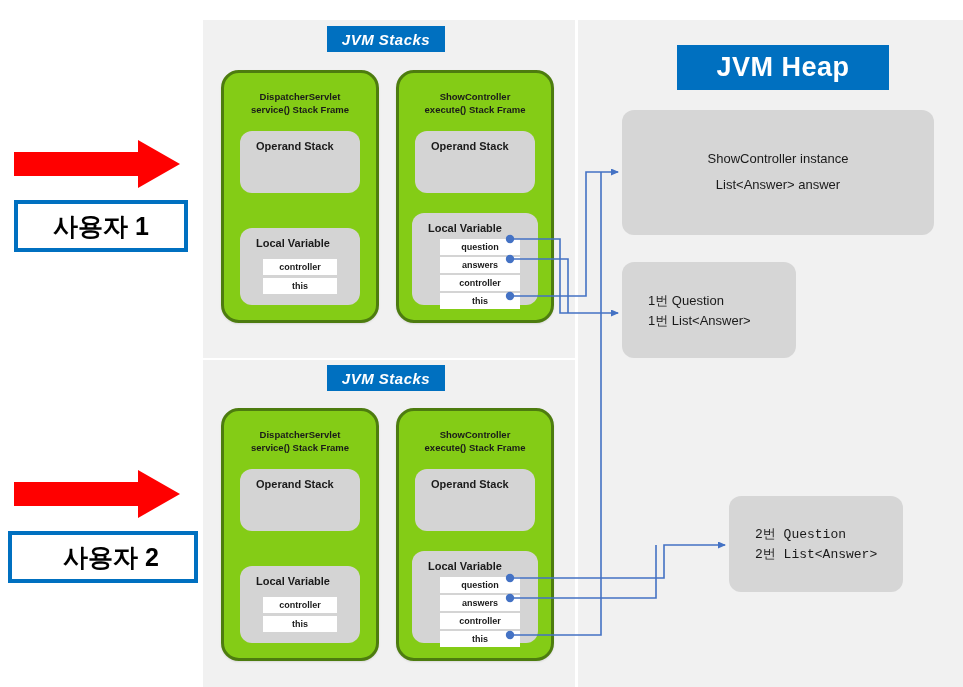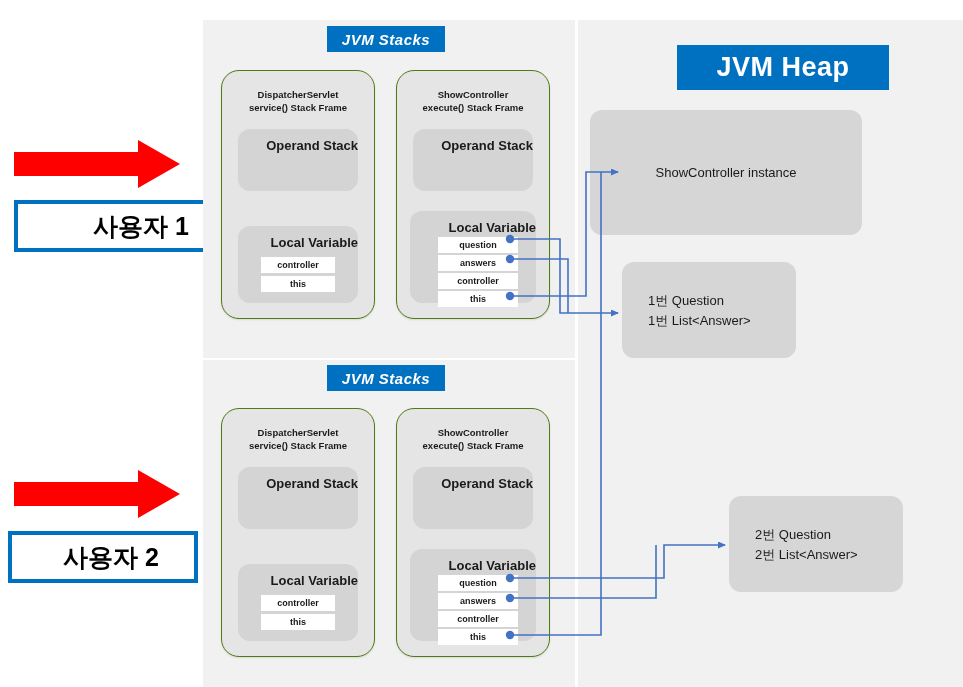--- a/index.html
+++ b/index.html
@@ -49,22 +49,22 @@
   #chip-stacks-2 { left: 327px; top: 365px; }
   #chip-heap {
     left: 677px; top: 45px;
     width: 212px; height: 45px;
     font-size: 27px;
   }
 
   
   .frame {
     position: absolute;
-    background: #e5e5e5;
-    border: 1px solid #4d7c0f;
+    background: #84cc16;
+    border: 3px solid #4d7c0f;
     border-radius: 18px;
     box-shadow: 0 1px 2px rgba(0,0,0,0.10);
   }
   .frame-title {
     position: absolute;
     left: 0; right: 0;
     top: 18px;
     text-align: center;
     font-size: 9.5px;
     font-weight: bold;
@@ -76,22 +76,22 @@
   
   .grey-box {
     position: absolute;
     background: #d4d4d4;
     border-radius: 12px;
   }
   .grey-box-label {
     position: absolute;
     left: 16px; right: 0;
     top: 9px;
-    text-align: right;
-    font-size: 13px;
+    text-align: left;
+    font-size: 11px;
     font-weight: bold;
     color: #1a1a1a;
   }
 
   
   .slot {
     position: absolute;
     background: #ffffff;
     font-size: 9px;
     font-weight: bold;
@@ -157,21 +157,21 @@
 </head>
 <body>
 
 <div id="canvas">
 
   <div class="red-arrow" style="left:14px; top:140px;">
     <svg width="166" height="48" viewBox="0 0 166 48">
       <polygon points="0,12 124,12 124,0 166,24 124,48 124,36 0,36" fill="#FF0000"></polygon>
     </svg>
   </div>
-  <div class="user-box" style="left:14px; top:200px;padding-left:40px;">사용자 1</div>
+  <div class="user-box" style="left:14px; top:200px;">사용자 1</div>
 
   <div class="red-arrow" style="left:14px; top:470px;">
     <svg width="166" height="48" viewBox="0 0 166 48">
       <polygon points="0,12 124,12 124,0 166,24 124,48 124,36 0,36" fill="#FF0000"></polygon>
     </svg>
   </div>
   <div class="user-box" style="left:8px; top:531px;padding-left:16px;">사용자 2</div>
 
   <div class="panel" id="stacks-panel-1"></div>
   <div class="title-chip chip-stacks" id="chip-stacks-1">JVM Stacks</div>
@@ -231,34 +231,35 @@
       <div class="slot" style="left:28px; top:26px; width:80px; height:16px;">question</div>
       <div class="slot" style="left:28px; top:44px; width:80px; height:16px;">answers</div>
       <div class="slot" style="left:28px; top:62px; width:80px; height:16px;">controller</div>
       <div class="slot" style="left:28px; top:80px; width:80px; height:16px;">this</div>
     </div>
   </div>
 
   <div class="panel" id="heap-panel"></div>
   <div class="title-chip" id="chip-heap">JVM Heap</div>
 
-  <div class="heap-box" style="left:590px; top:110px; width:272px; height:125px;">
+  <div class="heap-box" style="left:622px; top:110px; width:312px; height:125px;">
     <div class="heap-lines">
       <div>ShowController instance</div>
+      <div>List&lt;Answer&gt; answer</div>
     </div>
   </div>
 
   <div class="heap-box" style="left:622px; top:262px; width:174px; height:96px;">
     <div class="heap-lines left-align">
       <div>1번 Question</div>
       <div>1번 List&lt;Answer&gt;</div>
     </div>
   </div>
 
-  <div class="heap-box" style="left:729px; top:496px; width:174px; height:96px;">
+  <div class="heap-box" style="left:729px; top:496px; width:174px; height:96px;font-family:Liberation Mono, monospace;">
     <div class="heap-lines left-align">
       <div>2번 Question</div>
       <div>2번 List&lt;Answer&gt;</div>
     </div>
   </div>
 
   <svg id="connectors" viewBox="0 0 963 687">
     <defs>
       <marker id="arrowhead" markerWidth="8" markerHeight="7" refX="7" refY="3.5" orient="auto" markerUnits="userSpaceOnUse">
         <polygon points="0,0 8,3.5 0,7" fill="#4472C4"></polygon>

